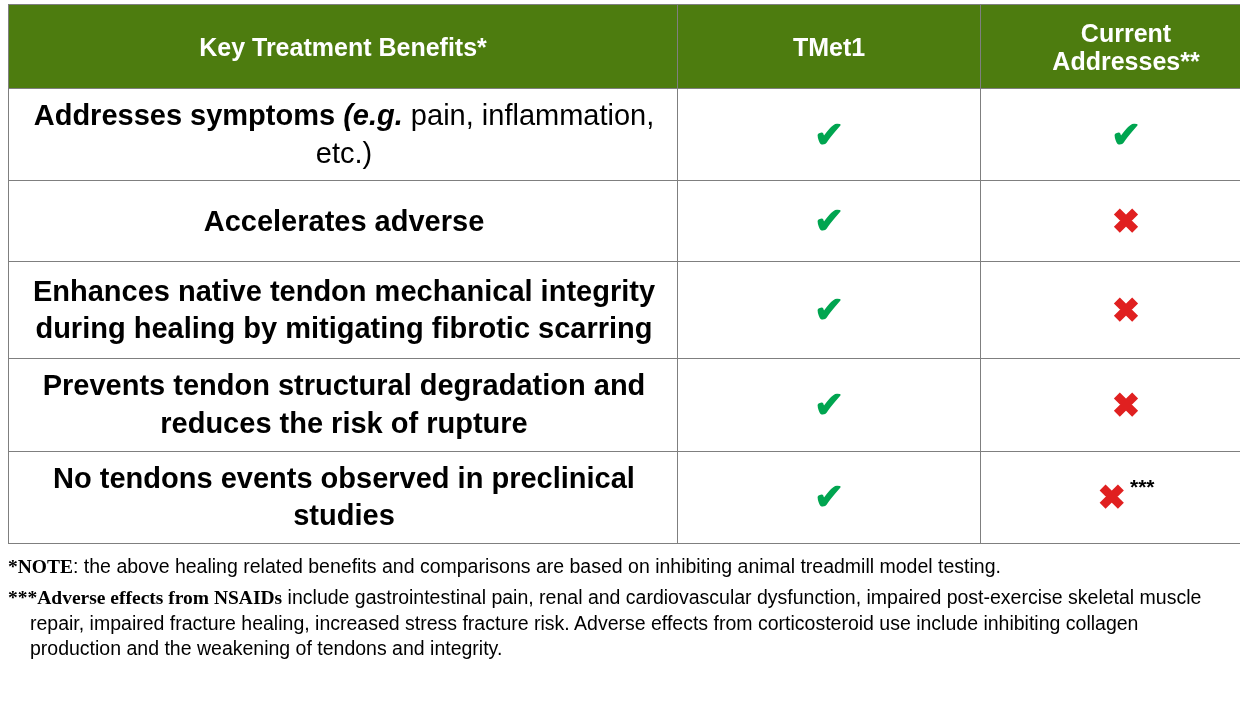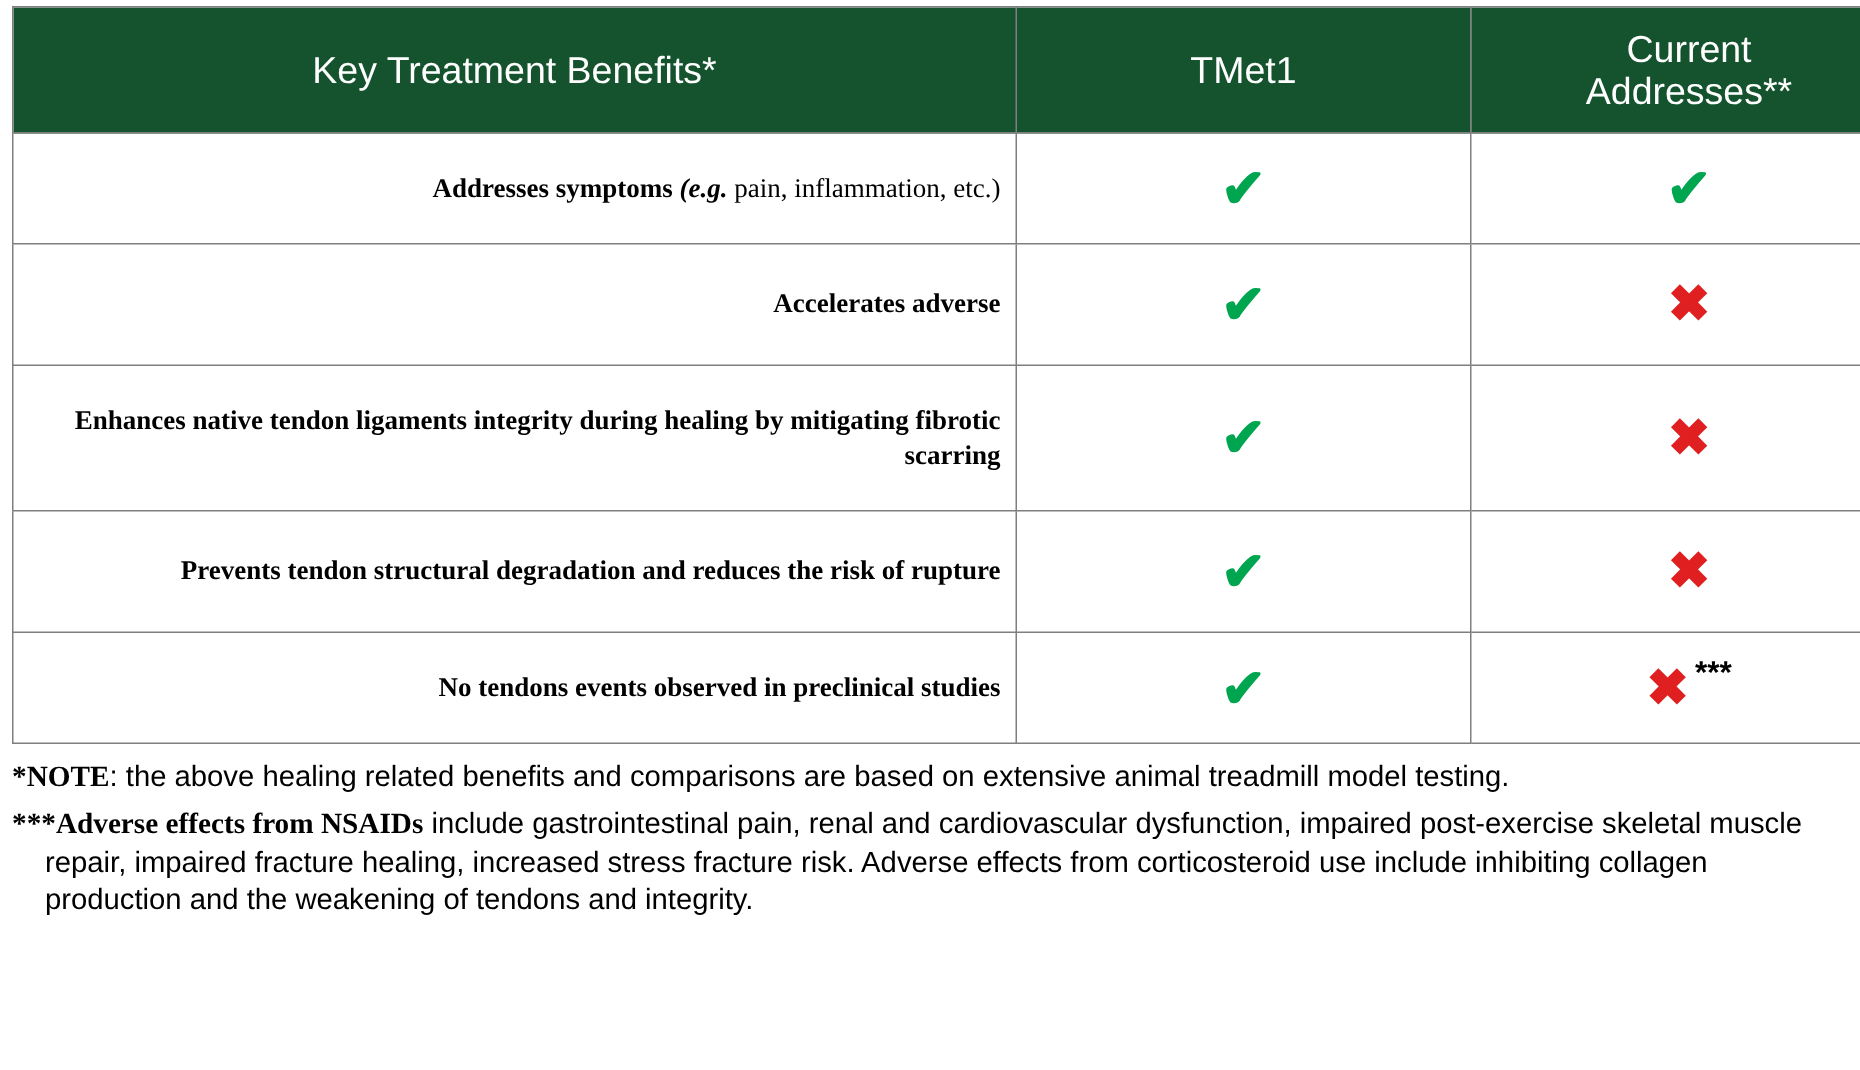--- a/index.html
+++ b/index.html
@@ -24,42 +24,41 @@
     border-collapse: collapse;
     width: 1214px;
     margin: 4px 0 0 8px;
     table-layout: fixed;
   }
   table.benefits th, table.benefits td {
     border: 1px solid #7f7f7f;
     vertical-align: middle;
   }
   thead th {
-    background: #14532d;
+    background: #4d7c0f;
     color: #ffffff;
     font-size: 25px;
-    font-weight: normal;
+    font-weight: bold;
     text-align: center;
     padding: 6px 8px;
     border: 1px solid #4472c4;
     line-height: 1.12;
   }
   th.col-benefit { width: 652px; }
   th.col-tmet { width: 286px; }
   th.col-current { width: 274px; }
   thead tr { height: 84px; }
 
   td.benefit {
-    font-size: 18px;
-    font-weight: bold;
-    text-align: right;
+    font-size: 29px;
+    font-weight: bold;
+    text-align: center;
     padding: 8px 10px 8px 12px;
     line-height: 1.30;
     color: #000000;
-    font-family: Liberation Serif, serif;
   }
   td.benefit .reg {
     font-weight: normal;
   }
   td.benefit .ital {
     font-style: italic;
     font-weight: bold;
   }
   td.mark {
     text-align: center;
@@ -153,21 +152,21 @@
         <td class="mark">
           <span class="check">✔</span>
         </td>
         <td class="mark">
           <span class="cross">✖</span>
         </td>
       </tr>
 
       <tr class="r3">
         <td class="benefit">
-          <span>Enhances native tendon ligaments integrity during healing by mitigating fibrotic scarring</span>
+          <span>Enhances native tendon mechanical integrity during healing by mitigating fibrotic scarring</span>
         </td>
         <td class="mark">
           <span class="check">✔</span>
         </td>
         <td class="mark">
           <span class="cross">✖</span>
         </td>
       </tr>
 
       <tr class="r4">
@@ -192,20 +191,20 @@
         <td class="mark">
           <span class="cross">✖</span><span class="sup-note">***</span>
         </td>
       </tr>
 
     </tbody>
   </table>
 
   <div class="notes">
     <div class="note">
-      <span class="lead">*NOTE</span><span class="body">: the above healing related benefits and comparisons are based on extensive animal treadmill model testing.</span>
+      <span class="lead">*NOTE</span><span class="body">: the above healing related benefits and comparisons are based on inhibiting animal treadmill model testing.</span>
     </div>
     <div class="note">
       <span class="lead">***Adverse effects from NSAIDs</span><span class="body"> include gastrointestinal pain, renal and cardiovascular dysfunction, impaired post-exercise skeletal muscle repair, impaired fracture healing, increased stress fracture risk. Adverse effects  from corticosteroid use include inhibiting collagen production and the weakening of tendons and integrity.</span>
     </div>
   </div>
 
 </div>
 
 </body></html>

